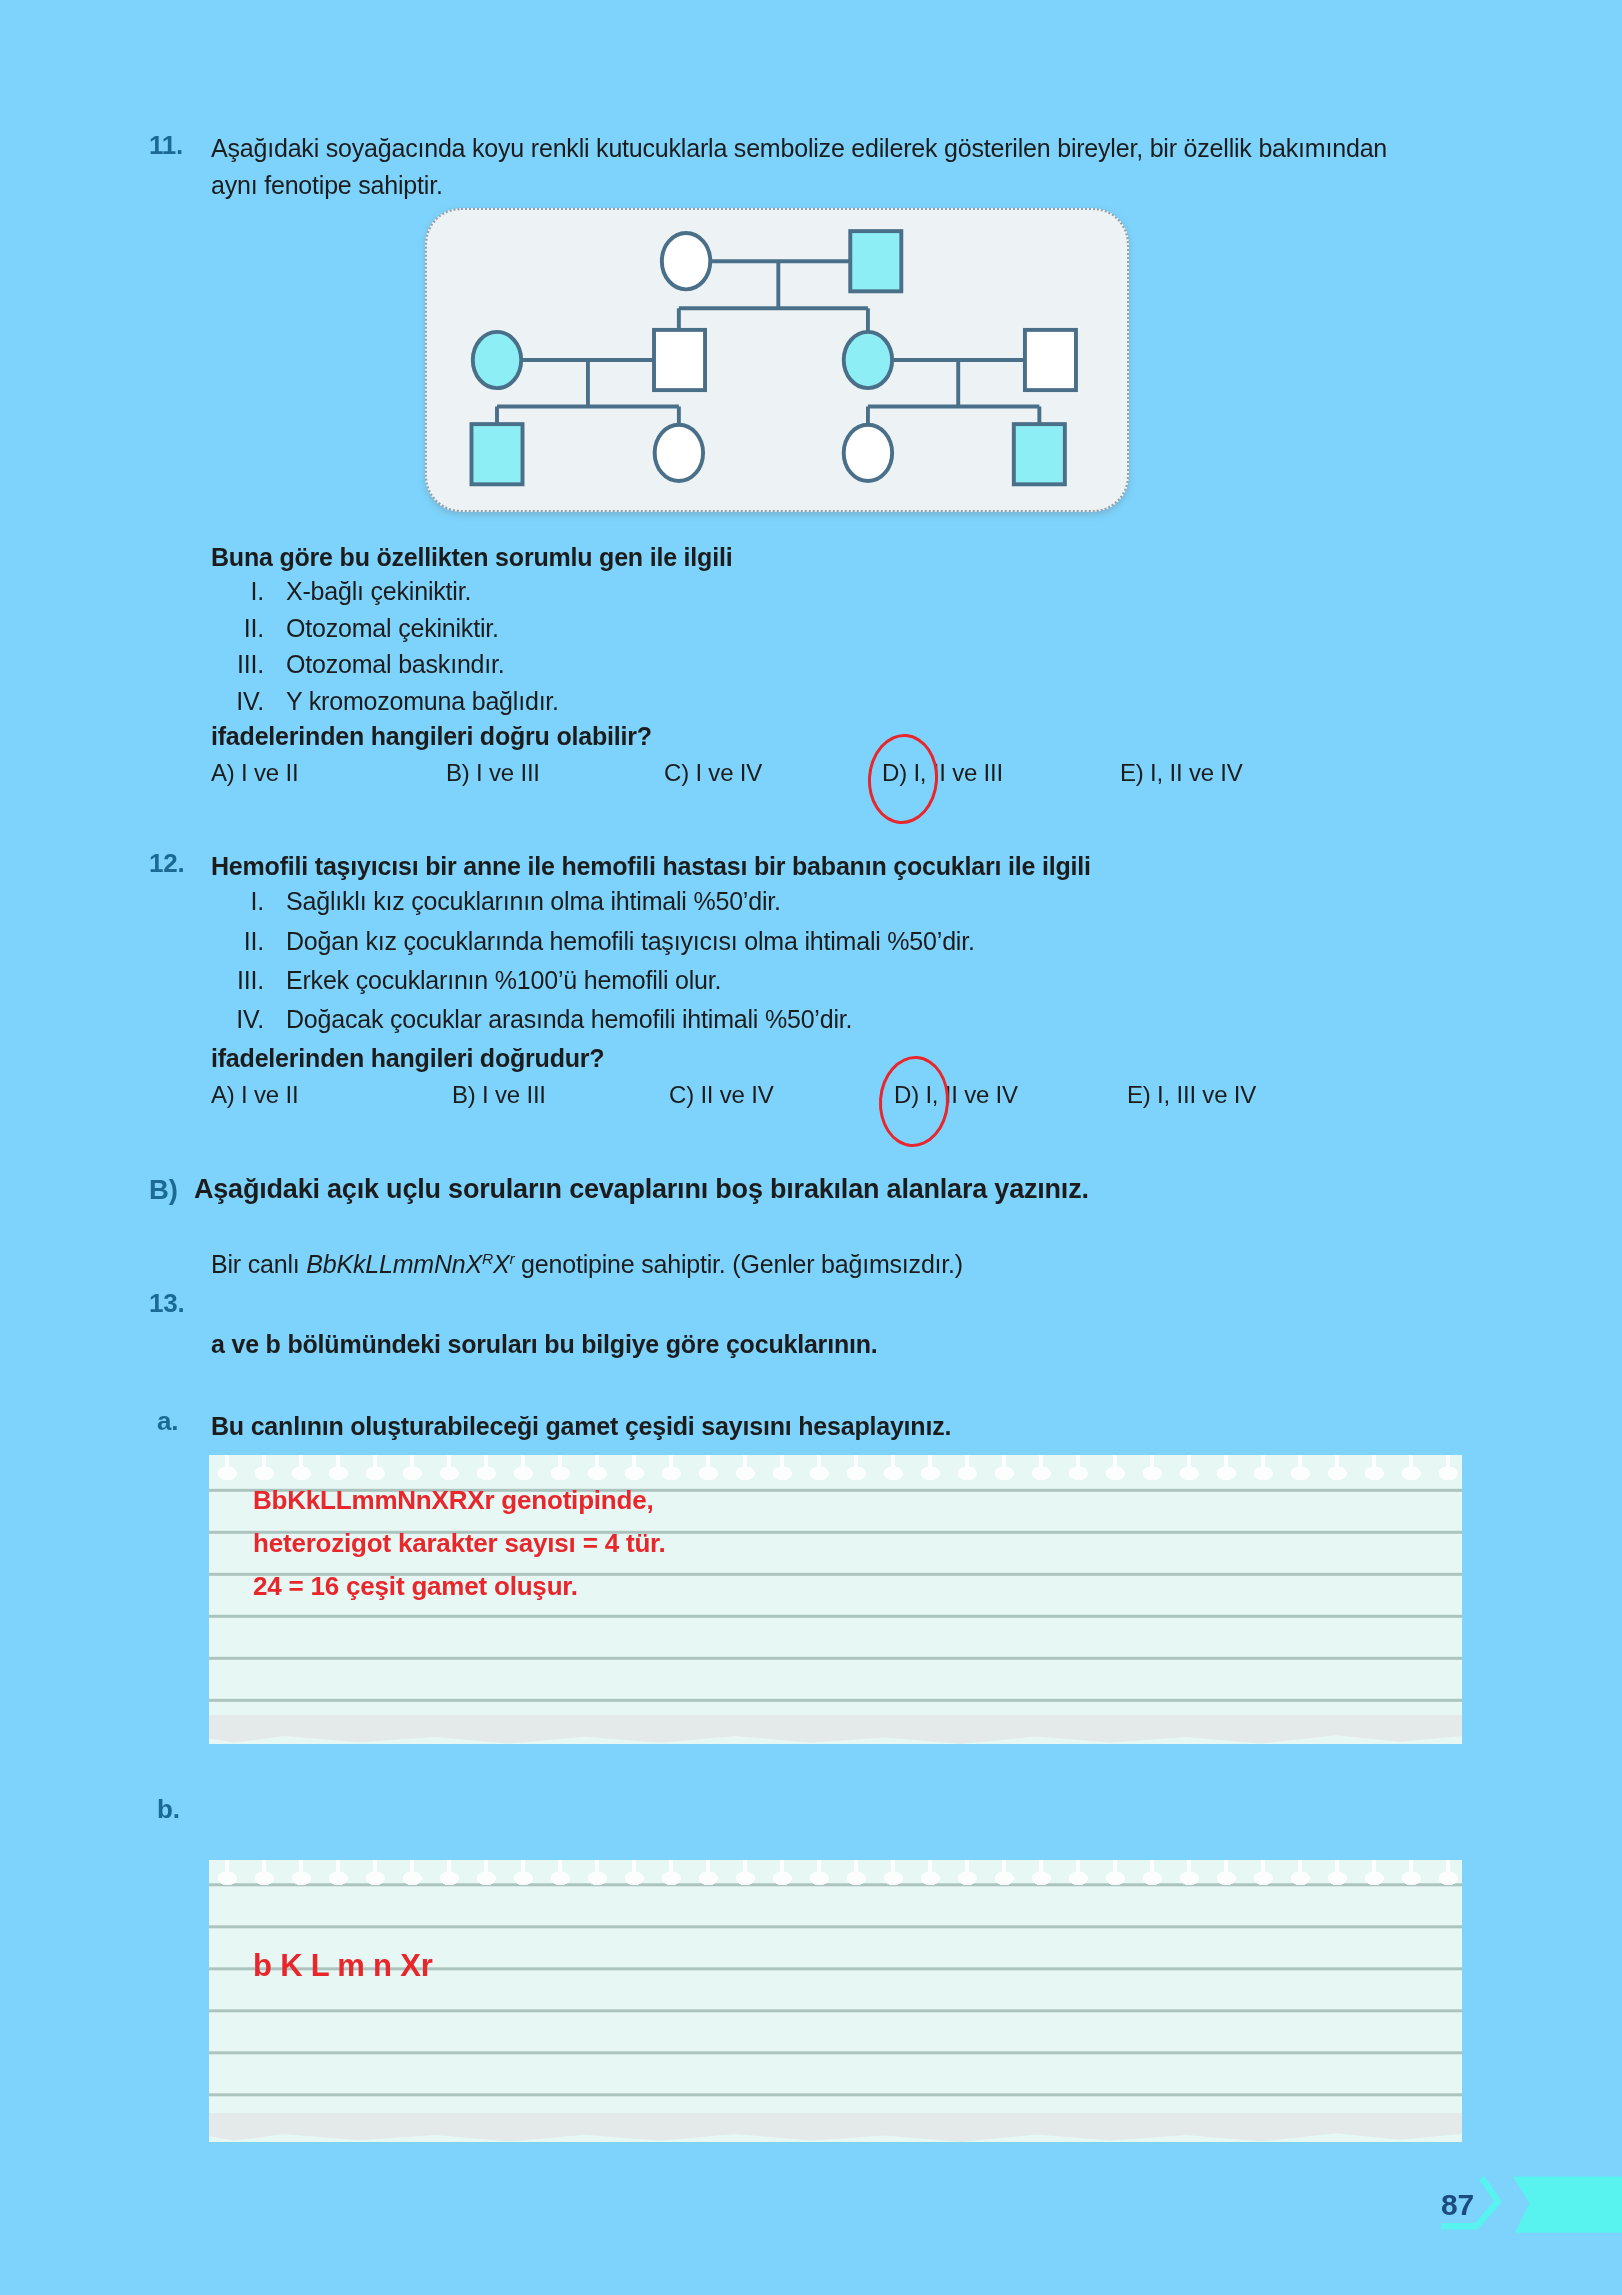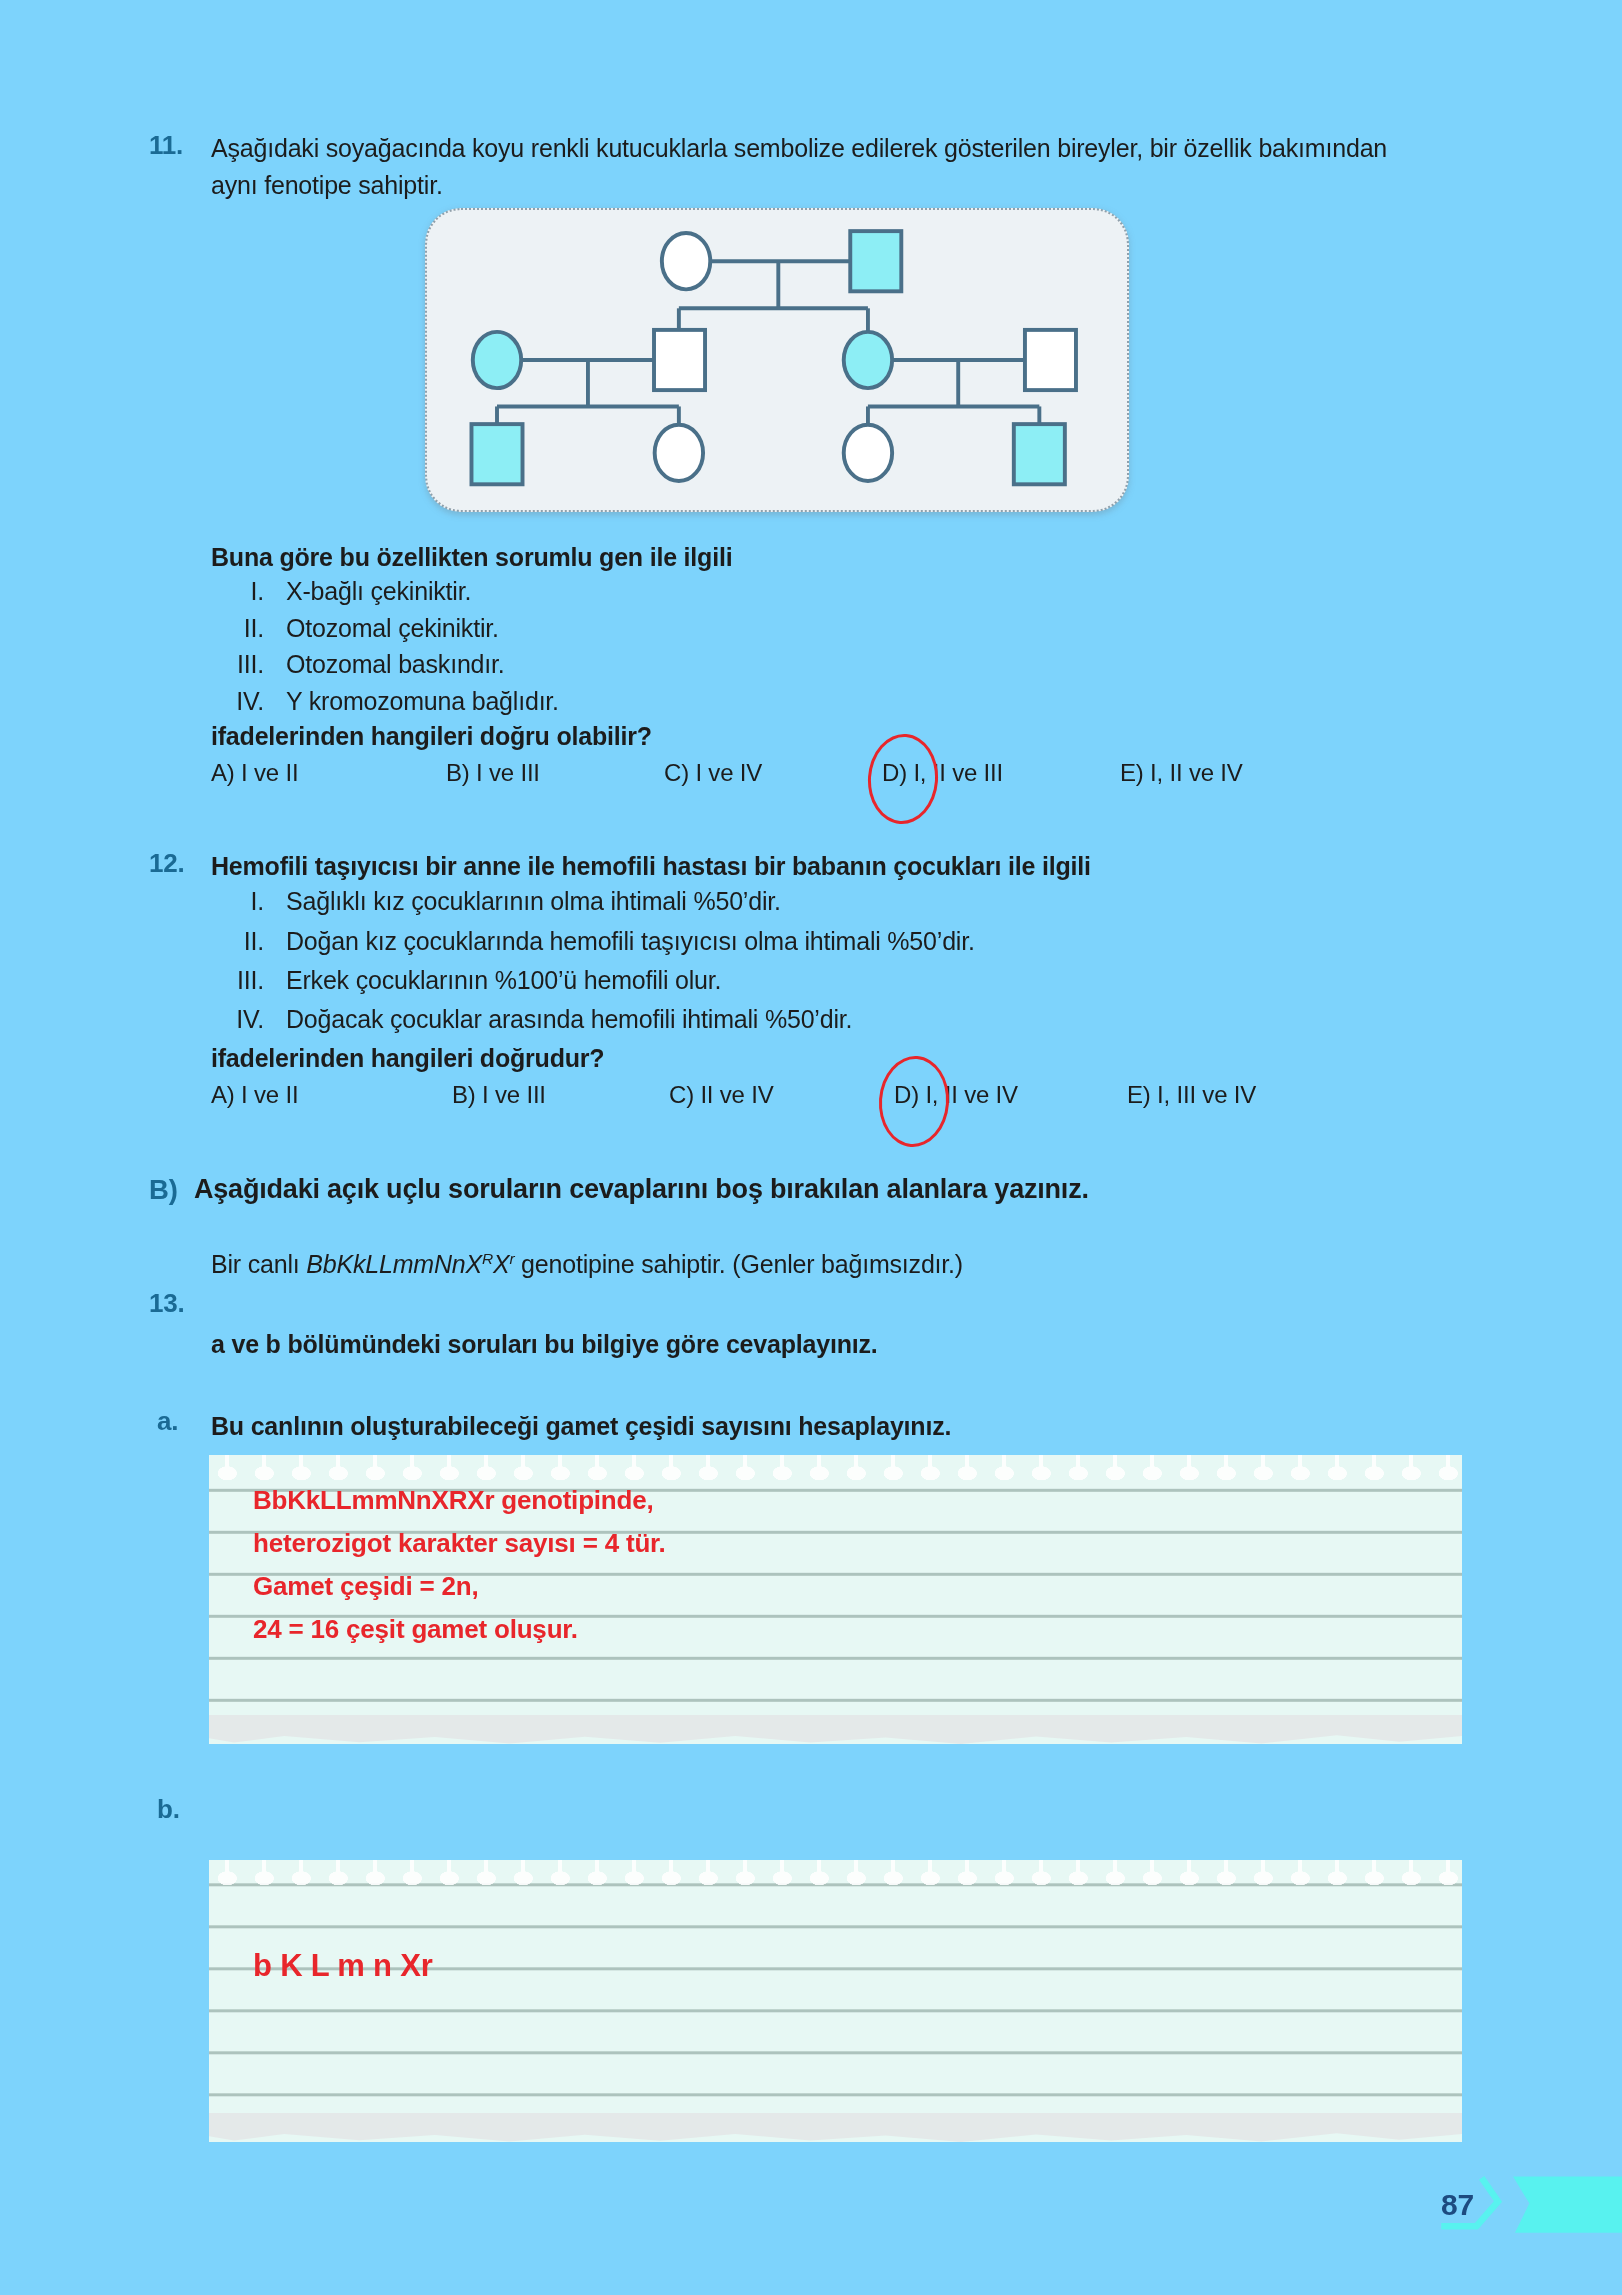--- a/index.html
+++ b/index.html
@@ -158,30 +158,29 @@
   <span class="opt" style="left:1127px;top:1081px;">E) I, III ve IV</span>
   <div class="circle" style="left:879px;top:1056px;width:64px;height:85px;"></div>
 
   <span class="abs qnum" style="left:149px;top:1174px;font-size:27.5px;">B)</span>
   <div class="abs bold" style="left:194px;top:1174px;font-size:27px;">Aşağıdaki açık uçlu soruların cevaplarını boş bırakılan alanlara yazınız.</div>
 
   <div class="abs qnum" style="left:149px;top:1288px;">13.</div>
   <div class="abs txt" style="left:211px;top:1240px;width:1243px;">
     <span>Bir canlı </span><span class="ital">BbKkLLmmNnX</span><sup>R</sup><span class="ital">X</span><sup>r</sup><span> genotipine sahiptir. (Genler bağımsızdır.)</span>
   </div>
-  <div class="abs txt bold" style="left:211px;top:1326px;">a ve b bölümündeki soruları bu bilgiye göre cevaplayınız.</div>
+  <div class="abs txt bold" style="left:211px;top:1326px;">a ve b bölümündeki soruları bu bilgiye göre çocuklarının.</div>
 
   <span class="abs qnum" style="left:157px;top:1406px;">a.</span>
   <div class="abs txt bold" style="left:211px;top:1408px;">Bu canlının oluşturabileceği gamet çeşidi sayısını hesaplayınız.</div>
 
   <div class="ansbox" style="top:1455px;height:289px;background-position:0 -5.2px;">
     <div class="abs" style="left:44px;top:23.6px;">
       <div class="redline">BbKkLLmmNnXRXr genotipinde,</div>
       <div class="redline">heterozigot karakter sayısı = 4 tür.</div>
-      <div class="redline">Gamet çeşidi = 2n,</div>
       <div class="redline">24 = 16 çeşit gamet oluşur.</div>
     </div>
   </div>
 
   <span class="abs qnum" style="left:157px;top:1794px;">b.</span>
 
   <div class="ansbox" style="top:1860px;height:282px;background-position:0 -15.7px;">
     <div class="abs redline" style="left:44px;top:84px;font-size:31px;">b K L m n Xr</div>
   </div>
 

